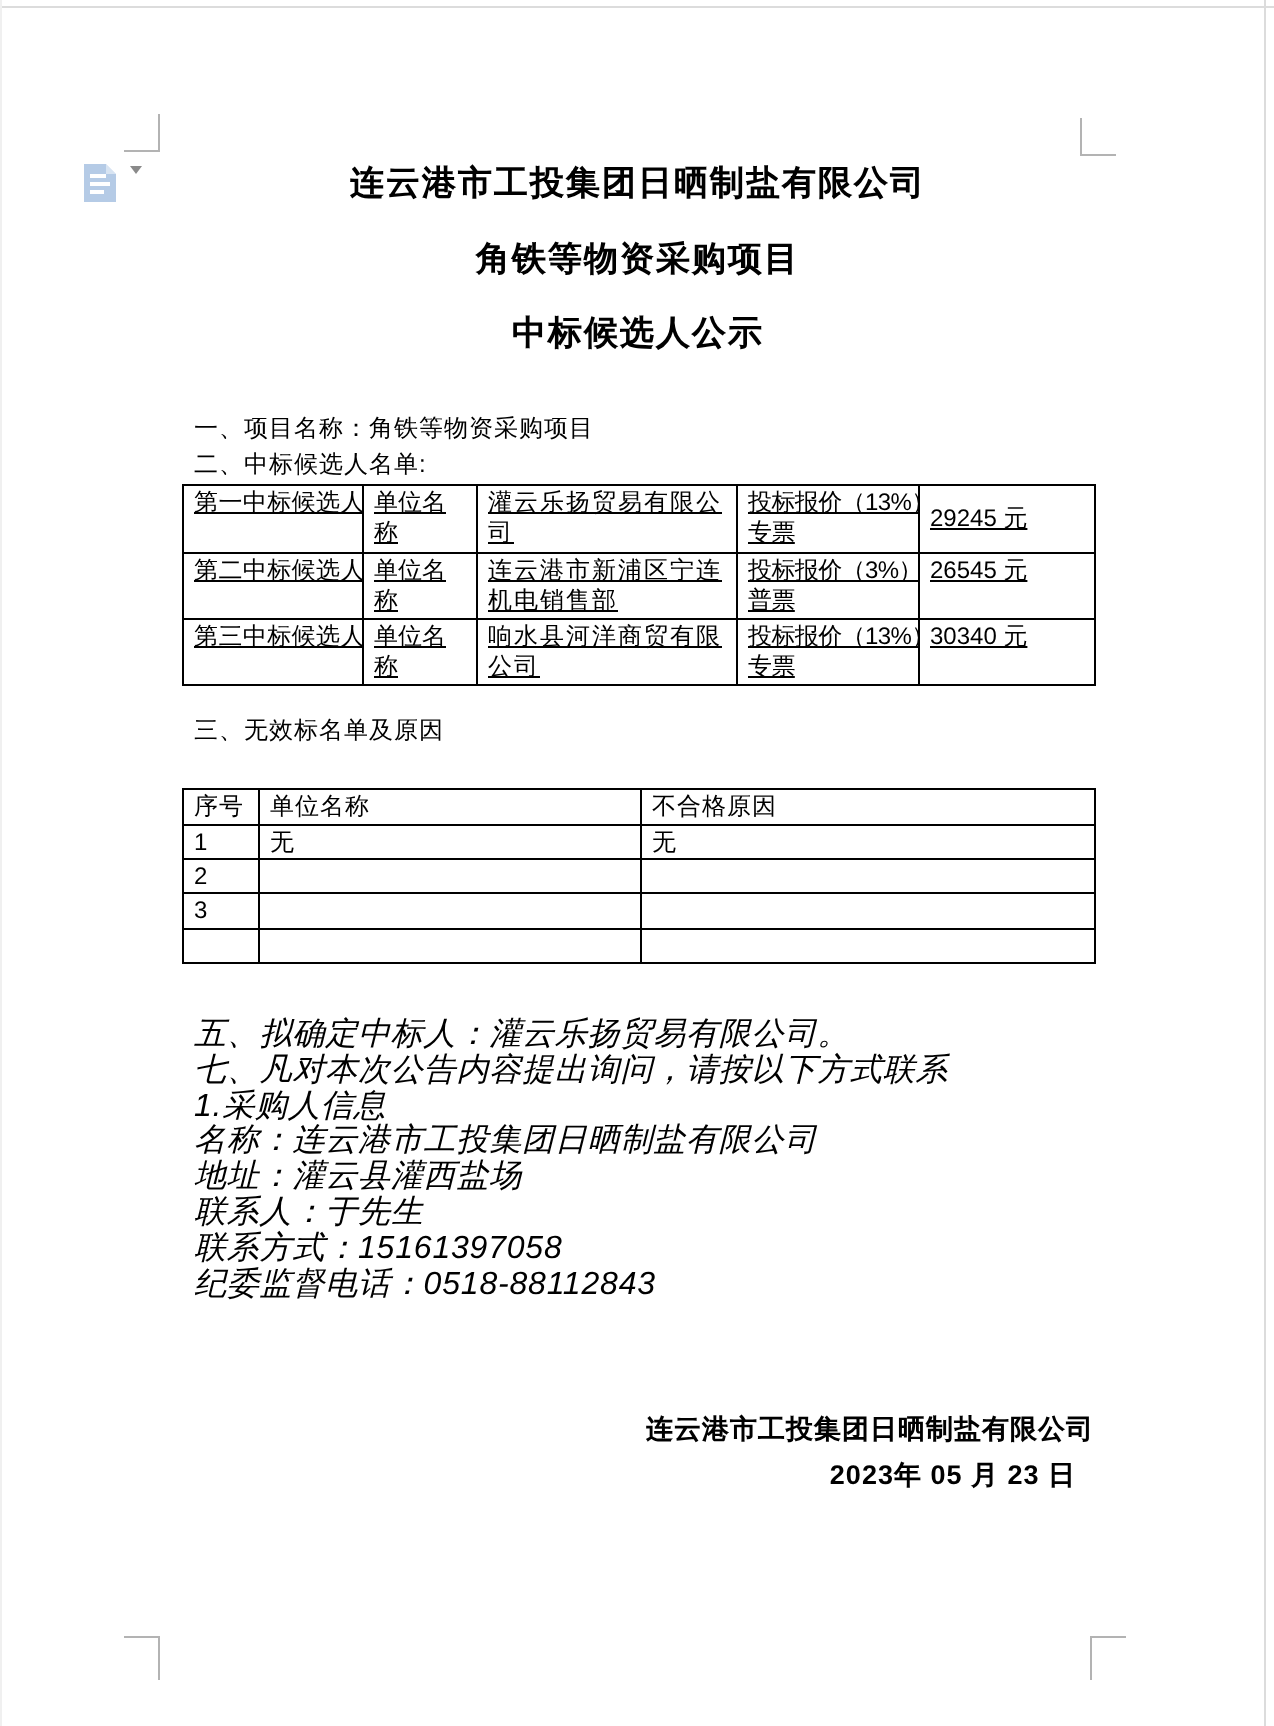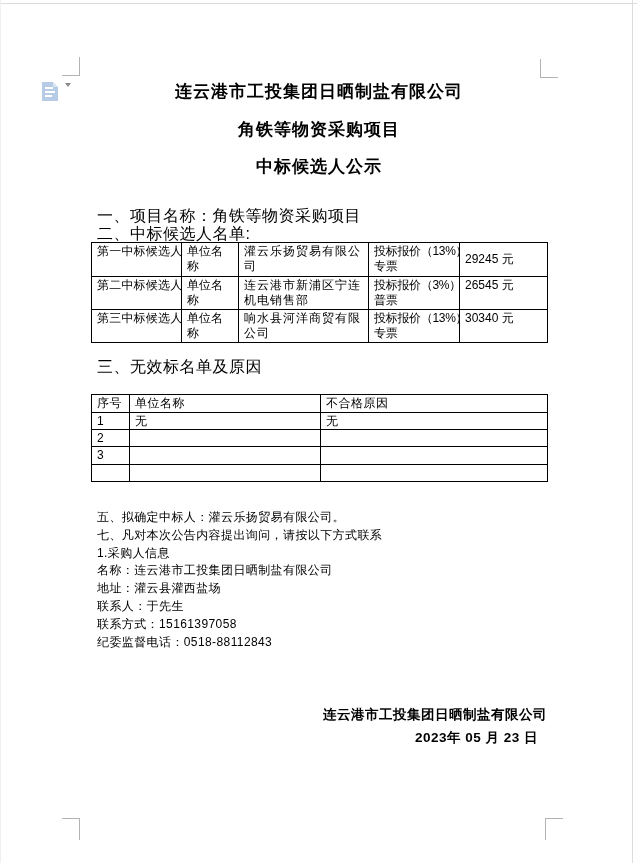--- a/index.html
+++ b/index.html
@@ -36,47 +36,47 @@
   .paste-arrow { position: absolute; left: 25px; top: 7px; width: 8px; }
   .paste-arrow .bar { width: 7px; height: 2px; background: #8a8a8a; margin: 0 auto; }
   .paste-arrow .tri { width: 0; height: 0; margin: 1px auto 0;
     border-left: 3px solid transparent; border-right: 3px solid transparent; border-top: 4px solid #8a8a8a; }
 
   
   .doc-title { position: absolute; left: 91px; width: 456px; text-align: center;
     font-weight: bold; font-size: 17px; letter-spacing: 1px; white-space: nowrap; }
   .t1 { top: 80px; } .t2 { top: 118px; } .t3 { top: 155px; }
 
-  .body-line { position: absolute; left: 97px; font-size: 16px; letter-spacing: 0.5px; white-space: nowrap; }
+  .body-line { position: absolute; left: 97px; font-size: 12px; letter-spacing: 0.5px; white-space: nowrap; }
   .sec1 { top: 206px; } .sec2 { top: 224px; } .sec3 { top: 357px; }
 
   
   table { border-collapse: collapse; table-layout: fixed; }
   td, th { border: 1px solid #000000; font-size: 12px; font-weight: normal;
     vertical-align: top; text-align: left; padding: 1px 5px; overflow: hidden; }
 
   .tbl-candidates { position: absolute; left: 91px; top: 242px; width: 456px; }
-  .tbl-candidates tr { height: 33px; }
+  .tbl-candidates tr { height: 33px; text-decoration: underline; }
   .tbl-candidates tr.r1 { height: 34px; }
   .tbl-candidates td { line-height: 15px; }
   .tbl-candidates .rank  { letter-spacing: 0.2px; white-space: nowrap; }
   .tbl-candidates .company { letter-spacing: 1px; margin-left: 28px; }
   .tbl-candidates .quote span { display: block; white-space: nowrap; letter-spacing: -0.3px; }
   .tbl-candidates .price { white-space: nowrap; }
   .tbl-candidates .vmid { vertical-align: middle; }
 
   .tbl-invalid { position: absolute; left: 91px; top: 394px; width: 456px; border-radius: 14px; }
   .tbl-invalid tr { height: 17px; }
   .tbl-invalid tr.hdr { height: 18px; }
   .tbl-invalid tr.r3  { height: 18px; }
   .tbl-invalid td { line-height: 14px; white-space: nowrap; letter-spacing: 0.5px; }
 
   
   .paras { position: absolute; left: 97px; top: 509px; width: 455px;
-    font-size: 12px; line-height: 17.8px; letter-spacing: 0.4px; }
+    font-size: 16px; line-height: 17.8px; letter-spacing: 0.4px; font-style: italic; }
   .paras p { margin: 0; }
 
   
   .signature { position: absolute; right: 90px; top: 703px; text-align: right;
     font-size: 13.5px; font-weight: bold; line-height: 23px; letter-spacing: 0.5px; }
   .signature .date { padding-right: 9px; }
 </style>
 </head>
 <body>
 

